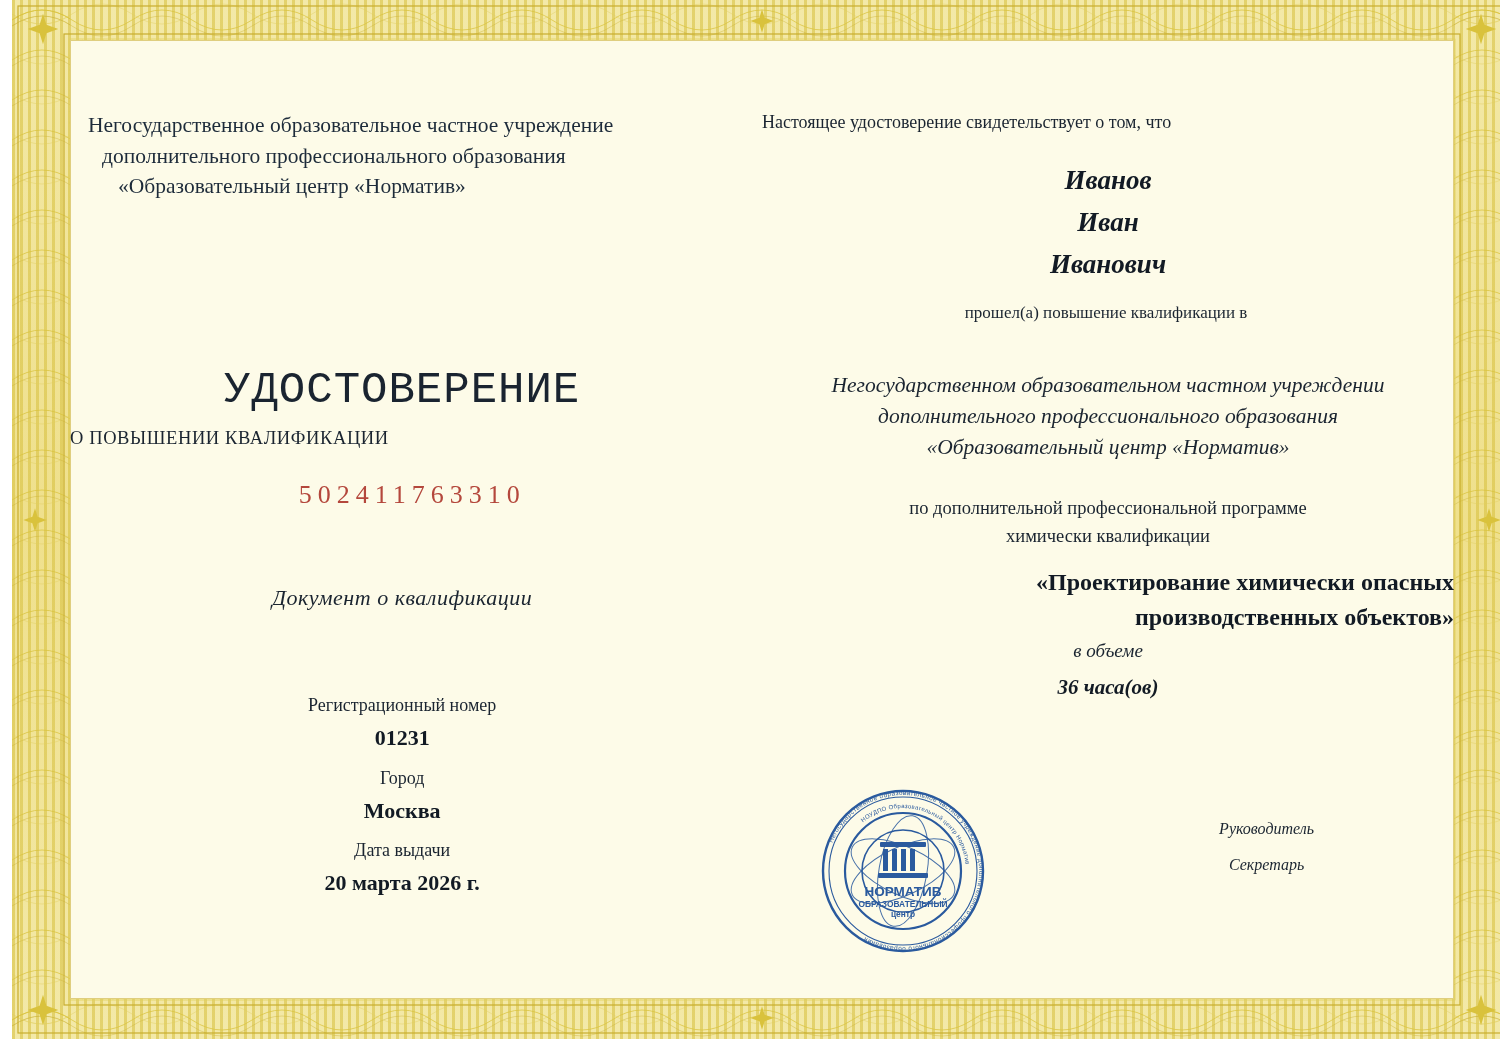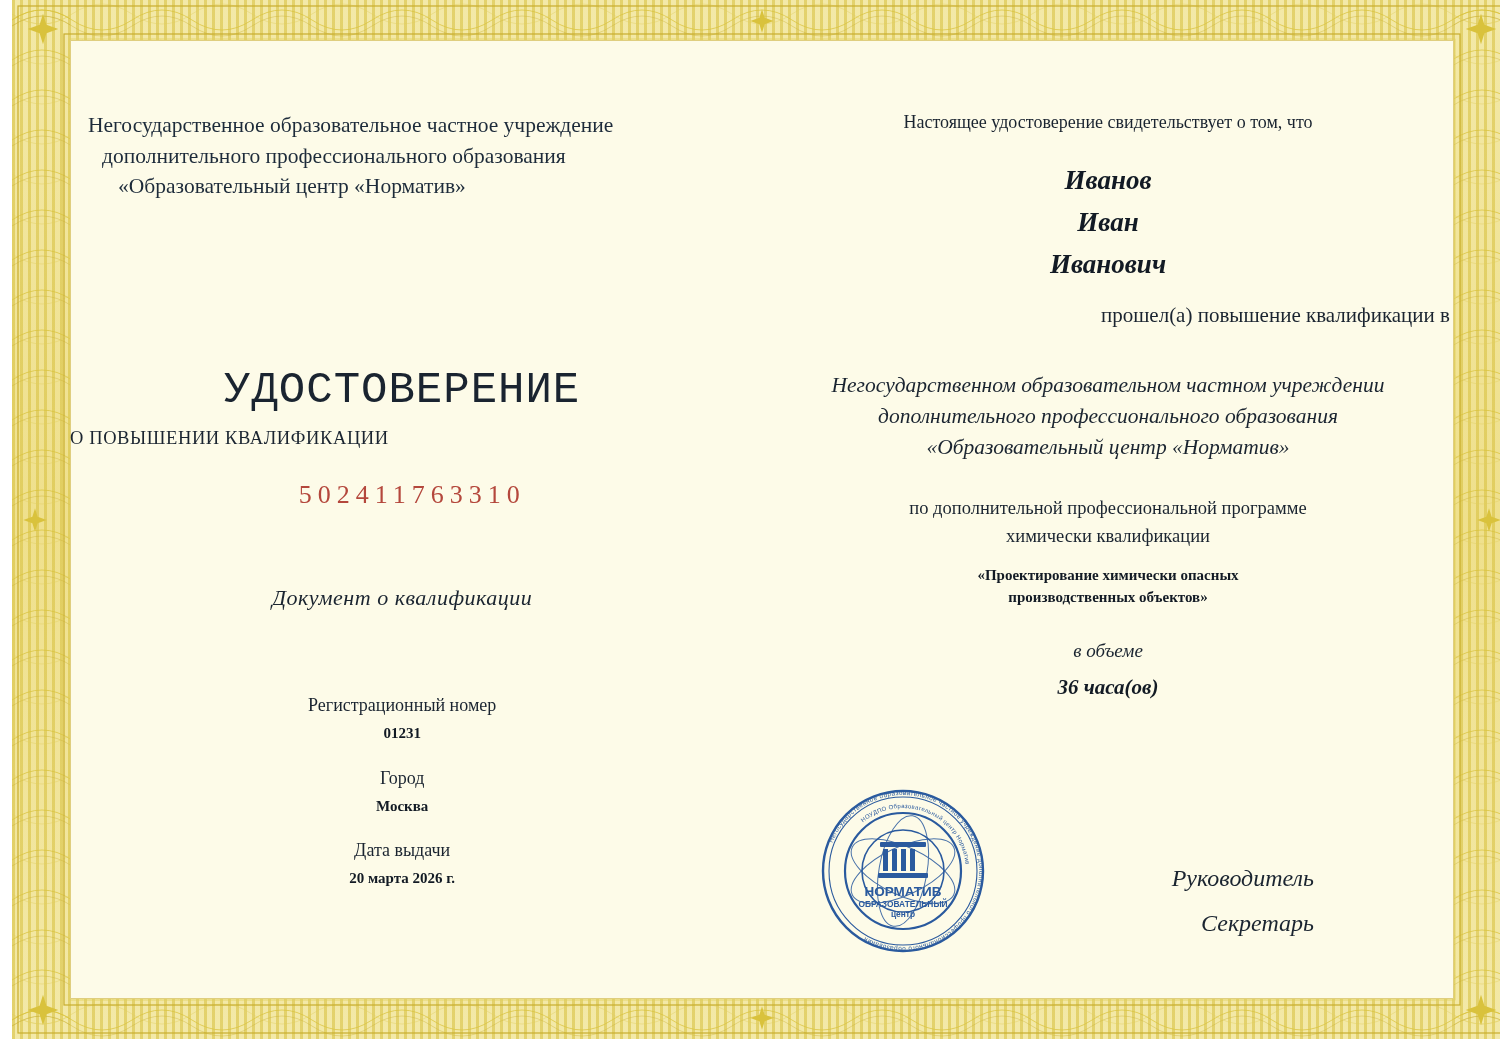--- a/index.html
+++ b/index.html
@@ -135,55 +135,55 @@
     position: absolute;
     left: 0; right: 0;
     text-align: center;
   }
   .field .label {
     font-size: 18px;
     color: #1a2430;
     margin-bottom: 9px;
   }
   .field .value {
-    font-size: 15px;
+    font-size: 22px;
     font-weight: bold;
     color: #121a24;
     text-align: center;
   }
   .f-reg { top: 655px; }
   .f-city { top: 728px; }
   .f-date { top: 800px; }
 
   
   .r-intro {
     position: absolute;
     left: 0; right: 0;
     top: 72px;
-    text-align: center;
+    text-align: left;
     font-size: 18px;
     color: #1a2430;
   }
   .r-name {
     position: absolute;
     left: 0; right: 0;
     top: 120px;
     text-align: center;
     font-size: 27px;
     font-weight: bold;
     font-style: italic;
     line-height: 1.55;
     color: #121a24;
   }
   .r-passed {
     position: absolute;
     left: 0; right: 4px;
     top: 263px;
-    text-align: right;
-    font-size: 21px;
+    text-align: center;
+    font-size: 17px;
     color: #1a2430;
   }
   .r-org {
     position: absolute;
     left: 0; right: 0;
     top: 330px;
     text-align: center;
     font-size: 21.5px;
     font-style: italic;
     line-height: 1.45;
@@ -195,22 +195,22 @@
     top: 455px;
     text-align: center;
     font-size: 18.5px;
     line-height: 1.5;
     color: #1a2430;
   }
   .r-prog-name {
     position: absolute;
     left: 0; right: 0;
     top: 525px;
-    text-align: center;
-    font-size: 15px;
+    text-align: right;
+    font-size: 24px;
     font-weight: bold;
     line-height: 1.45;
     color: #121a24;
   }
   .r-hours-label {
     position: absolute;
     left: 0; right: 0;
     top: 600px;
     text-align: center;
     font-size: 19px;
@@ -224,23 +224,23 @@
     text-align: center;
     font-size: 21px;
     font-style: italic;
     font-weight: bold;
     color: #121a24;
   }
 
   .signatures {
     position: absolute;
     right: 140px;
-    top: 825px;
-    text-align: right;
-    font-size: 24px;
+    top: 780px;
+    text-align: center;
+    font-size: 16px;
     font-style: italic;
     color: #1a2430;
   }
   .signatures div { margin-bottom: 18px; white-space: nowrap; }
 
   
   .seal {
     position: absolute;
     left: 742px;
     top: 740px;

